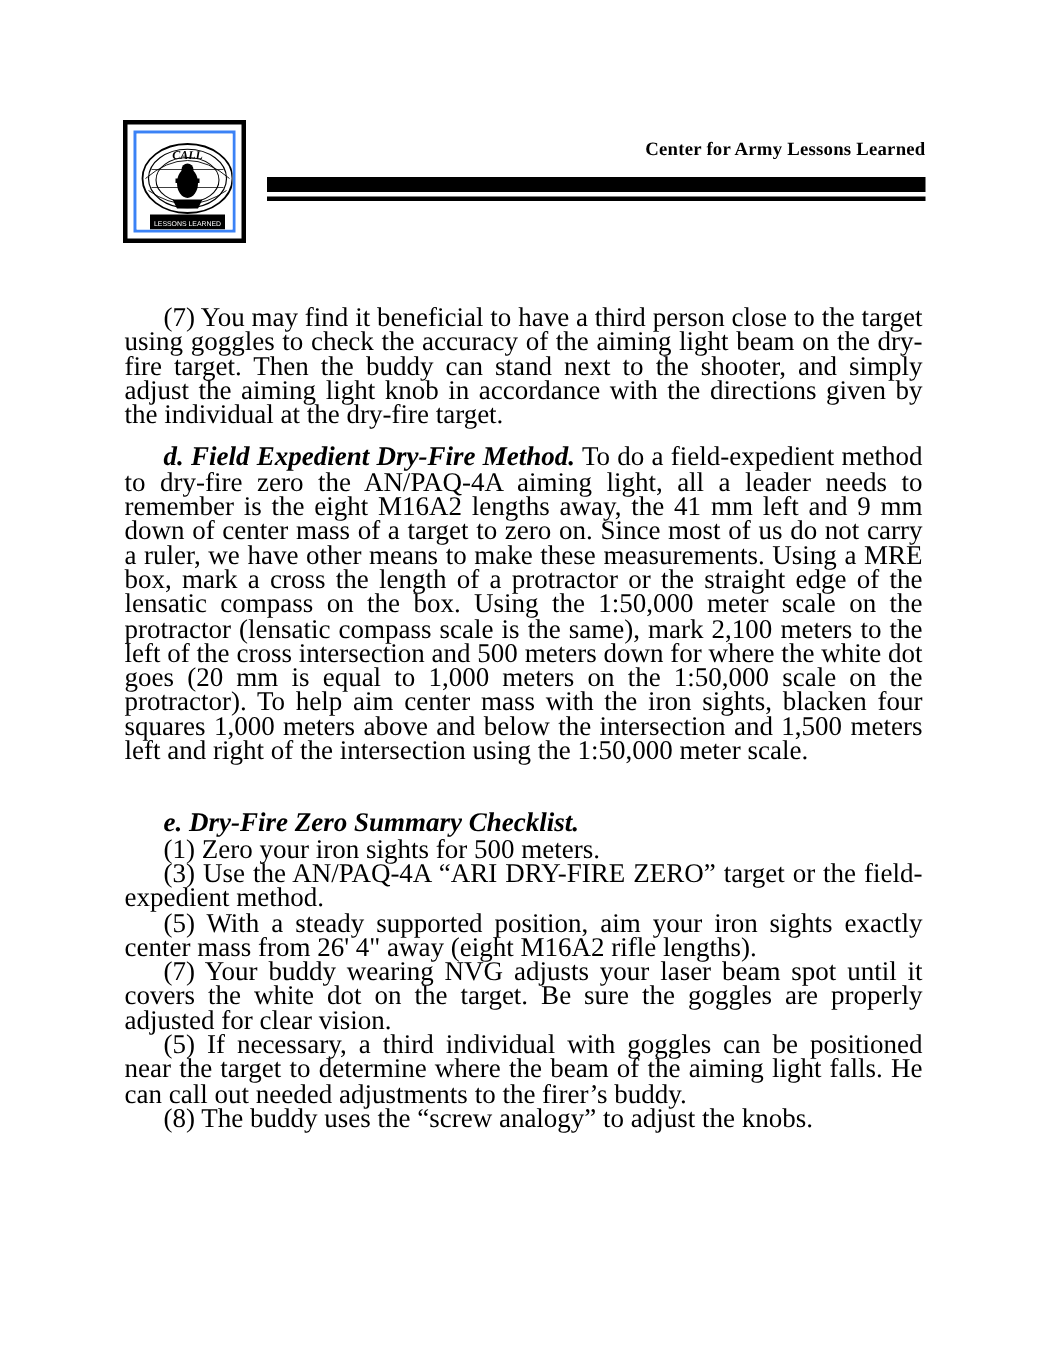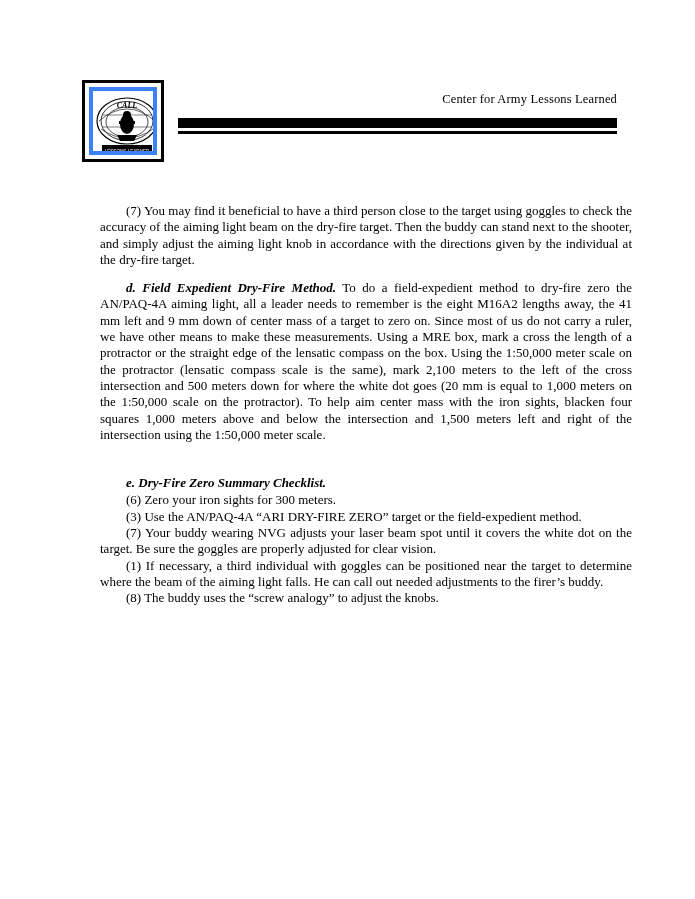--- a/index.html
+++ b/index.html
@@ -37,36 +37,36 @@
     height: 82px;
     border: 3px solid #000000;
     background: #ffffff;
     box-sizing: border-box;
     padding: 4px;
   }
   .logo-inner {
     position: relative;
     width: 100%;
     height: 100%;
-    border: 4px solid #3b82f6;
+    border: 2px solid #3b82f6;
     box-sizing: border-box;
     overflow: hidden;
     background: #ffffff;
   }
   .logo-svg {
     position: absolute;
     left: 0;
     top: 0;
   }
   .header-title {
     position: absolute;
     right: 0;
     top: 12px;
     font-family: "Liberation Serif", serif;
-    font-weight: normal;
+    font-weight: bold;
     font-size: 12.5px;
     letter-spacing: 0.15px;
     text-align: right;
     white-space: nowrap;
   }
   .header-rule {
     position: absolute;
     left: 96px;
     top: 38px;
     width: 439px;
@@ -78,24 +78,24 @@
     left: 96px;
     top: 51px;
     width: 439px;
     height: 3px;
     background: #000000;
   }
 
   
   .content {
     position: absolute;
-    left: 100px;
+    left: 83px;
     top: 203px;
     width: 532px;
-    font-size: 13px;
+    font-size: 18px;
     line-height: 16.3px;
     text-align: justify;
   }
   p {
     margin: 0 0 0 0;
   }
   p.para {
     text-indent: 26px;
     margin-bottom: 12px;
   }
@@ -151,20 +151,21 @@
   </div>
 
   <div class="content">
 
     <p class="para">(7)  You may find it beneficial to have a third person close to the target using goggles to check the accuracy of the aiming light beam on the dry-fire target.  Then the buddy can stand next to the shooter, and simply adjust the aiming light knob in accordance with the directions given by the individual at the dry-fire target.</p>
 
     <p class="para"><span class="bi">d.  Field Expedient Dry-Fire Method.</span><span>  To do a field-expedient method to dry-fire zero the AN/PAQ-4A aiming light, all a leader needs to remember is the eight M16A2 lengths away, the 41 mm left and 9 mm down of center mass of a target to zero on.  Since most of us do not carry a ruler, we have other means to make these measurements.  Using a MRE box, mark a cross the length of a protractor or the straight edge of the lensatic compass on the box.  Using the 1:50,000 meter scale on the protractor (lensatic compass scale is the same), mark 2,100 meters to the left of the cross intersection and 500 meters down for where the white dot goes (20 mm is equal to 1,000 meters on the 1:50,000 scale on the protractor).  To help aim center mass with the iron sights, blacken four squares 1,000 meters above and below the intersection and 1,500 meters left and right of the intersection using the 1:50,000 meter scale.</span></p>
 
     <p class="sect-head"><span class="bi">e.  Dry-Fire Zero Summary Checklist.</span></p>
 
-    <p class="list-line">(6)  Zero your iron sights for 300 meters.</p>
+    <p class="list-line">(1)  Zero your iron sights for 500 meters.</p>
     <p class="list-line">(3)  Use the AN/PAQ-4A “ARI DRY-FIRE ZERO” target or the field-expedient method.</p>
+    <p class="list-line">(5)  With a steady supported position, aim your iron sights exactly center mass from 26' 4" away (eight M16A2 rifle lengths).</p>
     <p class="list-line">(7)  Your buddy wearing NVG adjusts your laser beam spot until it covers the white dot on the target.  Be sure the goggles are properly adjusted for clear vision.</p>
-    <p class="list-line">(1)  If necessary, a third individual with goggles can be positioned near the target to determine where the beam of the aiming light falls.  He can call out needed adjustments to the firer’s buddy.</p>
+    <p class="list-line">(5)  If necessary, a third individual with goggles can be positioned near the target to determine where the beam of the aiming light falls.  He can call out needed adjustments to the firer’s buddy.</p>
     <p class="list-line">(8)  The buddy uses the “screw analogy” to adjust the knobs.</p>
 
   </div>
 </div>
 
 </body></html>

